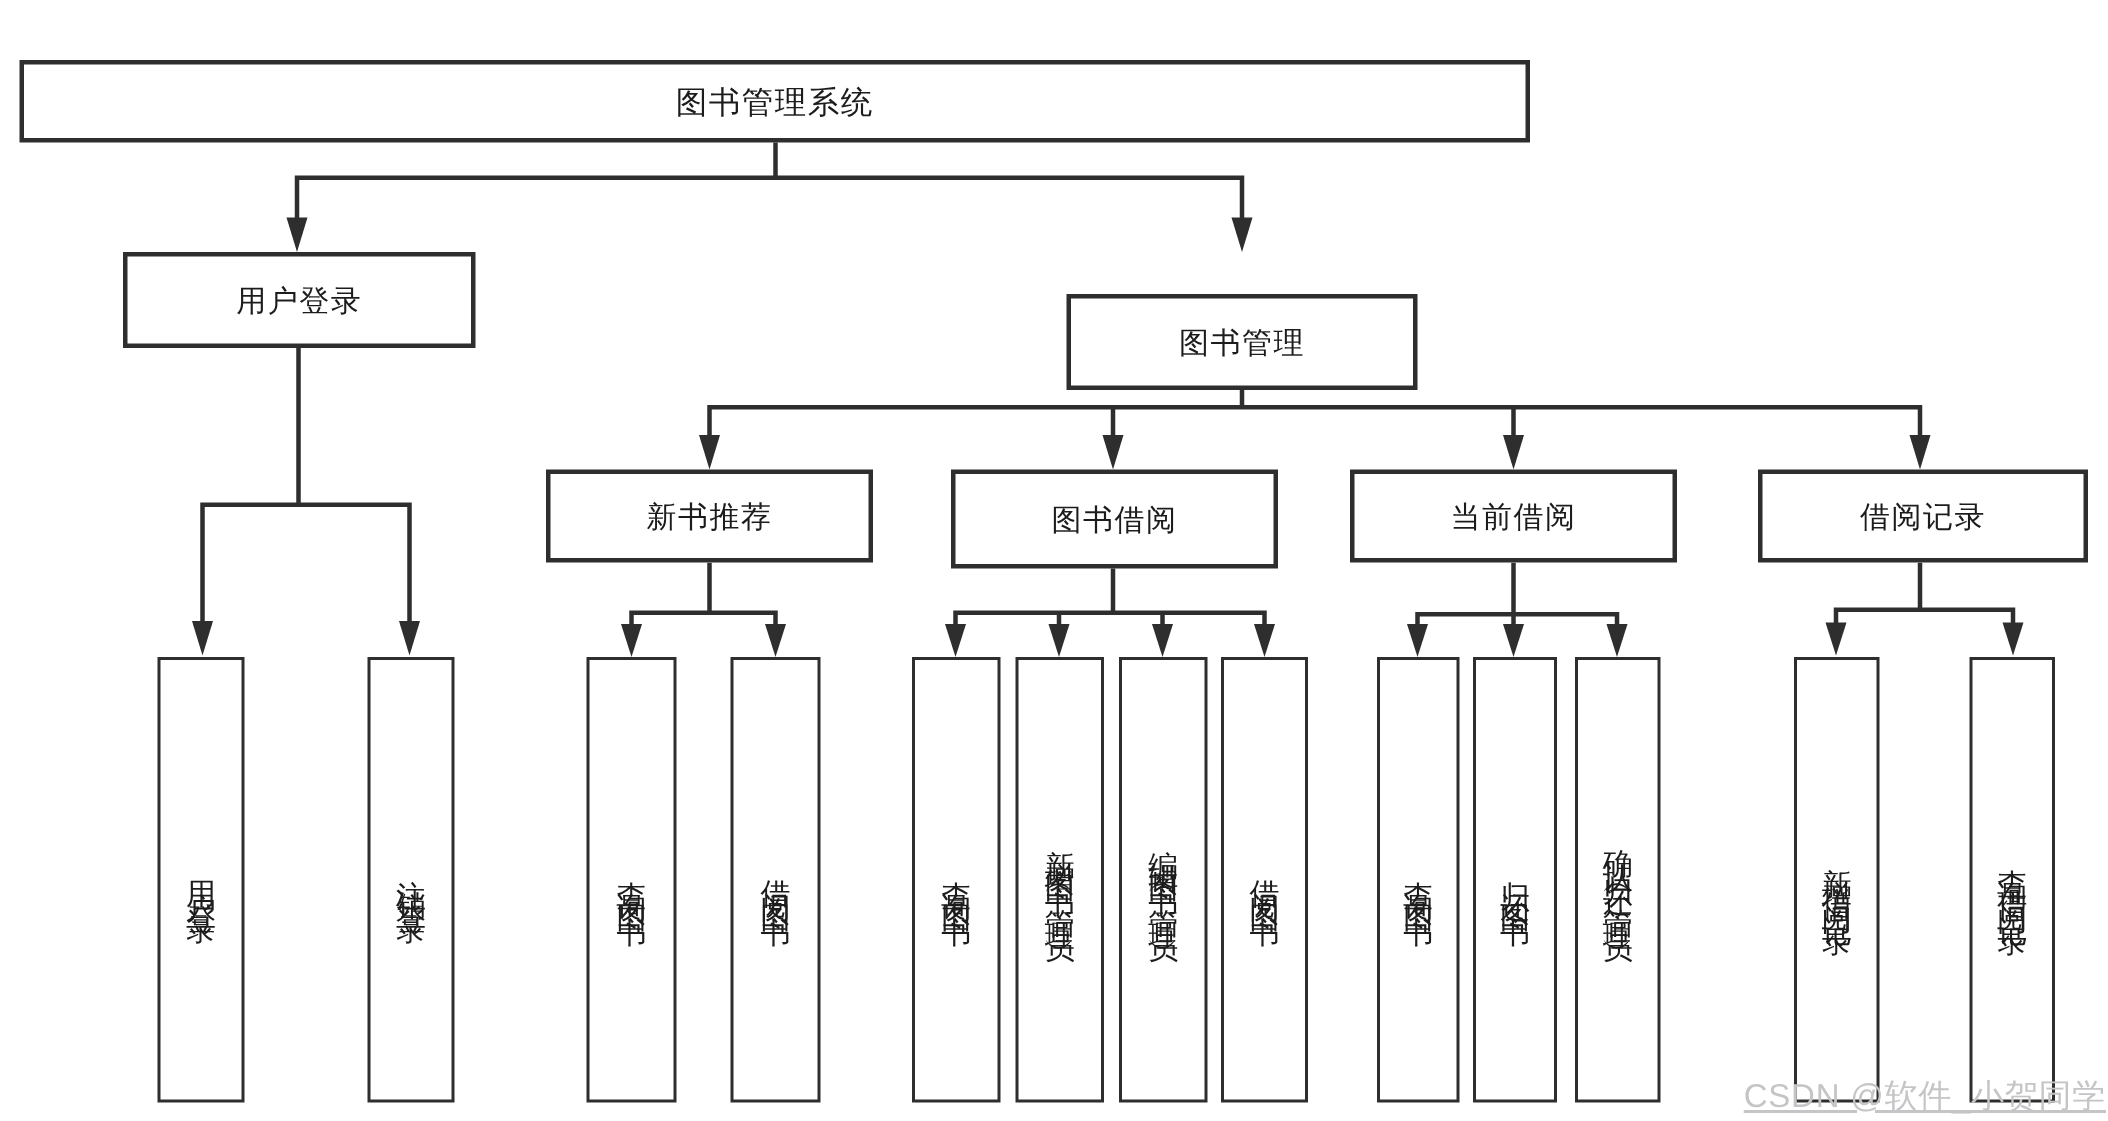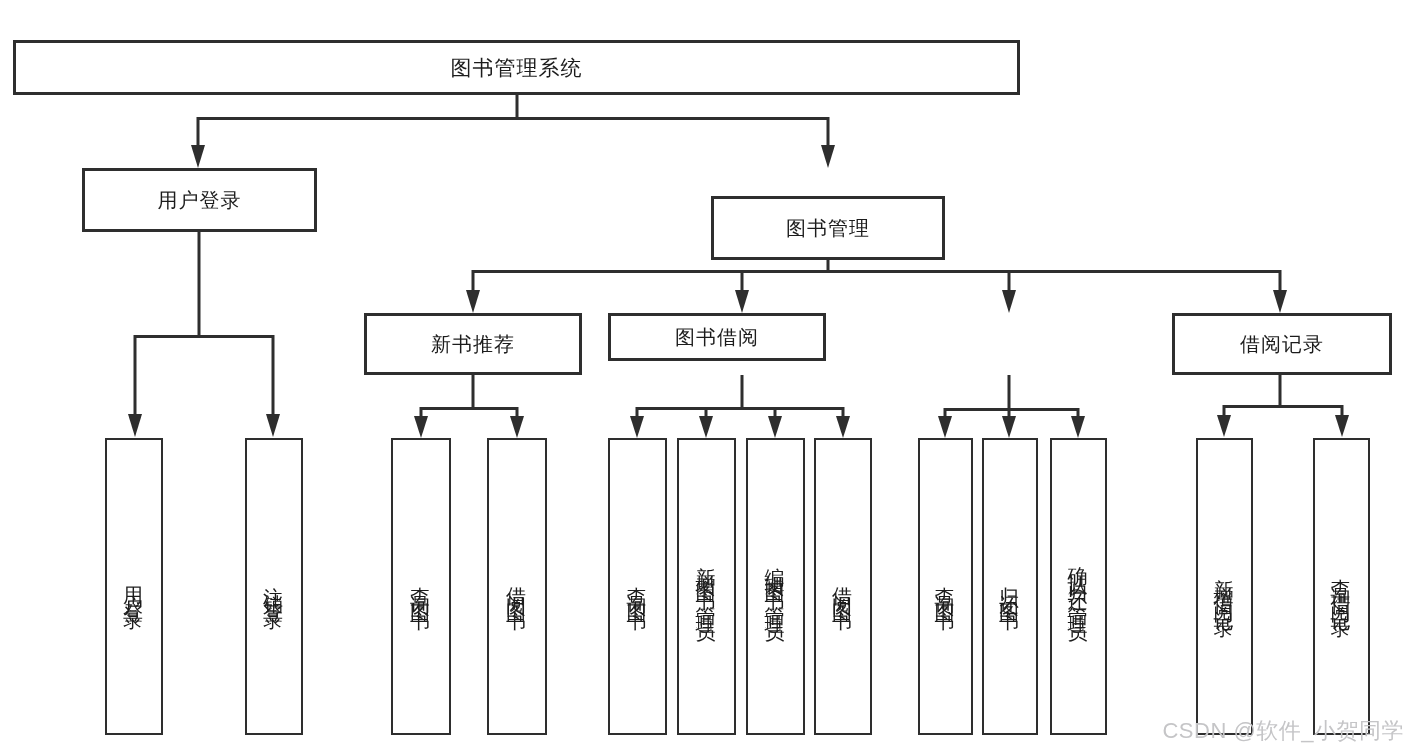--- a/index.html
+++ b/index.html
@@ -47,20 +47,21 @@
   }
   #watermark {
     position: absolute;
     right: 1px;
     bottom: 1px;
     font-size: 22px;
     color: #c5c5c7;
     letter-spacing: 0.5px;
     z-index: 5;
     white-space: nowrap;
+    text-decoration: underline;
   }
 </style>
 </head>
 <body>
 
 <div id="canvas">
 
   <svg id="connector-layer" viewBox="0 0 1405 747" xmlns="http://www.w3.org/2000/svg">
 
     <g>
@@ -110,21 +111,22 @@
       <polygon points="1335,415 1349,415 1342,437"></polygon>
     </g>
   </svg>
 
   <div class="box title-box" style="left:13px; top:13px; width:1007px; height:55px;margin-top:27px;">图书管理系统</div>
 
   <div class="box" style="left:82px; top:168px; width:235px; height:64px;">用户登录</div>
   <div class="box" style="left:711px; top:168px; width:234px; height:64px;margin-top:28px;">图书管理</div>
 
   <div class="box" style="left:364px; top:313px; width:218px; height:62px;">新书推荐</div>
-  <div class="box" style="left:608px; top:313px; width:218px; height:48px;">图书借阅</div>
+  <div class="box" style="left:634px; top:313px; width:218px; height:66px;">图书借阅</div>
+  <div class="box" style="left:900px; top:313px; width:218px; height:62px;">当前借阅</div>
   <div class="box" style="left:1172px; top:313px; width:220px; height:62px;">借阅记录</div>
 
   <div class="box vbox" style="left:105px; top:438px; width:58px; height:297px;">用户登录</div>
   <div class="box vbox" style="left:245px; top:438px; width:58px; height:297px;">注销登录</div>
 
   <div class="box vbox" style="left:391px; top:438px; width:60px; height:297px;">查询图书</div>
   <div class="box vbox" style="left:487px; top:438px; width:60px; height:297px;">借阅图书</div>
 
   <div class="box vbox" style="left:608px; top:438px; width:59px; height:297px;">查询图书</div>
   <div class="box vbox" style="left:677px; top:438px; width:59px; height:297px;">新增图书（管理员）</div>

